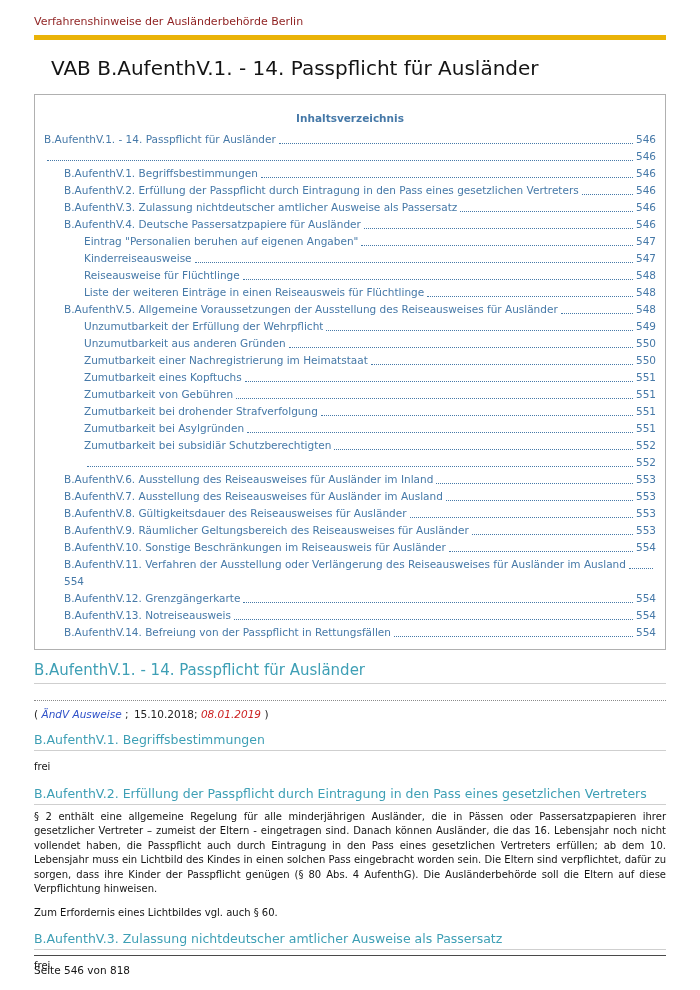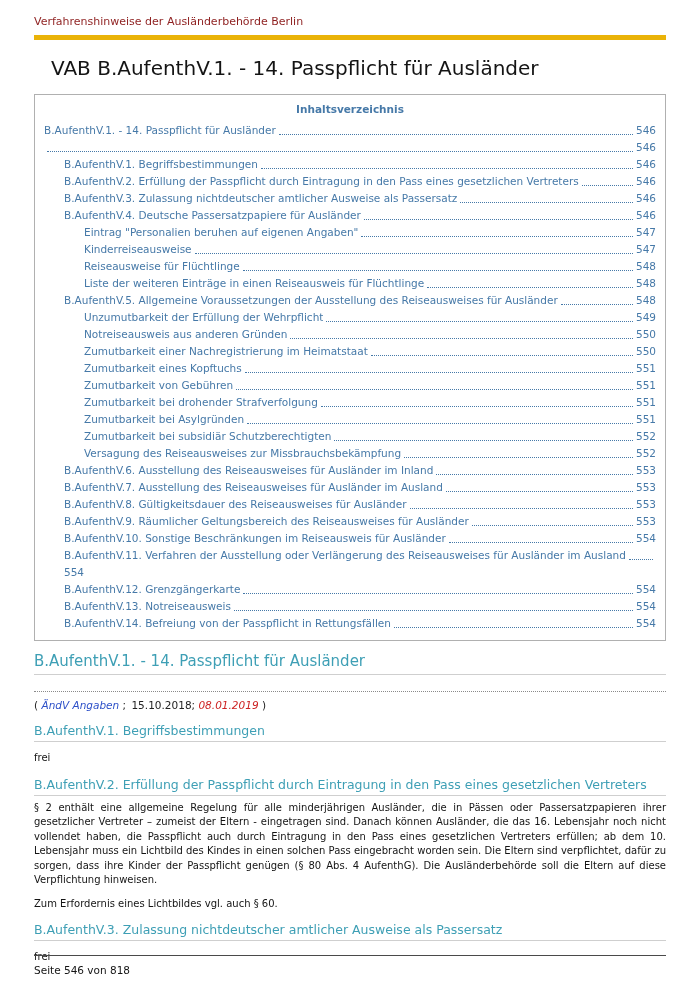--- a/index.html
+++ b/index.html
@@ -25,21 +25,21 @@
   .page-title {
     font-size: 20px;
     line-height: 25px;
     font-weight: normal;
     color: #141414;
     margin: 16px 17px 13px;
   }
 
   .toc-box {
     border: 1px solid #b0b0b0;
-    padding: 7px 9px 8px;
+    padding: 16px 9px 8px;
   }
   .toc-title {
     text-align: center;
     color: var(--toc-blue, #4679a8);
     font-weight: bold;
     font-size: 10.5px;
     line-height: 15px;
     margin-bottom: 5px;
   }
   .toc-row {
@@ -172,21 +172,21 @@
           <span class="toc-label">B.AufenthV.5. Allgemeine Voraussetzungen der Ausstellung des Reiseausweises für Ausländer</span>
           <span class="toc-dots"></span>
           <span class="toc-page">548</span>
         </div>
         <div class="toc-row indent-2">
           <span class="toc-label">Unzumutbarkeit der Erfüllung der Wehrpflicht</span>
           <span class="toc-dots"></span>
           <span class="toc-page">549</span>
         </div>
         <div class="toc-row indent-2">
-          <span class="toc-label">Notreiseausweis aus anderen Gründen</span>
+          <span class="toc-label">Unzumutbarkeit aus anderen Gründen</span>
           <span class="toc-dots"></span>
           <span class="toc-page">550</span>
         </div>
         <div class="toc-row indent-2">
           <span class="toc-label">Zumutbarkeit einer Nachregistrierung im Heimatstaat</span>
           <span class="toc-dots"></span>
           <span class="toc-page">550</span>
         </div>
         <div class="toc-row indent-2">
           <span class="toc-label">Zumutbarkeit eines Kopftuchs</span>
@@ -207,21 +207,20 @@
           <span class="toc-label">Zumutbarkeit bei Asylgründen</span>
           <span class="toc-dots"></span>
           <span class="toc-page">551</span>
         </div>
         <div class="toc-row indent-2">
           <span class="toc-label">Zumutbarkeit bei subsidiär Schutzberechtigten</span>
           <span class="toc-dots"></span>
           <span class="toc-page">552</span>
         </div>
         <div class="toc-row indent-2">
-          <span class="toc-label">Versagung des Reiseausweises zur Missbrauchsbekämpfung</span>
           <span class="toc-dots"></span>
           <span class="toc-page">552</span>
         </div>
         <div class="toc-row indent-1">
           <span class="toc-label">B.AufenthV.6. Ausstellung des Reiseausweises für Ausländer im Inland</span>
           <span class="toc-dots"></span>
           <span class="toc-page">553</span>
         </div>
         <div class="toc-row indent-1">
           <span class="toc-label">B.AufenthV.7. Ausstellung des Reiseausweises für Ausländer im Ausland</span>
@@ -267,21 +266,21 @@
         </div>
       </div>
   </div>
 
   <div class="section-title">B.AufenthV.1. - 14. Passpflicht für Ausländer</div>
 
   <div class="dotted-rule"></div>
 
   <div class="meta-line">
     <span>(</span>
-    <a href="#" class="meta-link">ÄndV Angaben</a>
+    <a href="#" class="meta-link">ÄndV Ausweise</a>
     <span>;</span>
     <span class="meta-date1">15.10.2018;</span>
     <span class="meta-date2">08.01.2019</span>
     <span>)</span>
   </div>
 
   <div class="sub-heading">B.AufenthV.1. Begriffsbestimmungen</div>
   <div class="body-text">frei</div>
 
   <div class="sub-heading">B.AufenthV.2. Erfüllung der Passpflicht durch Eintragung in den Pass eines gesetzlichen Vertreters</div>

